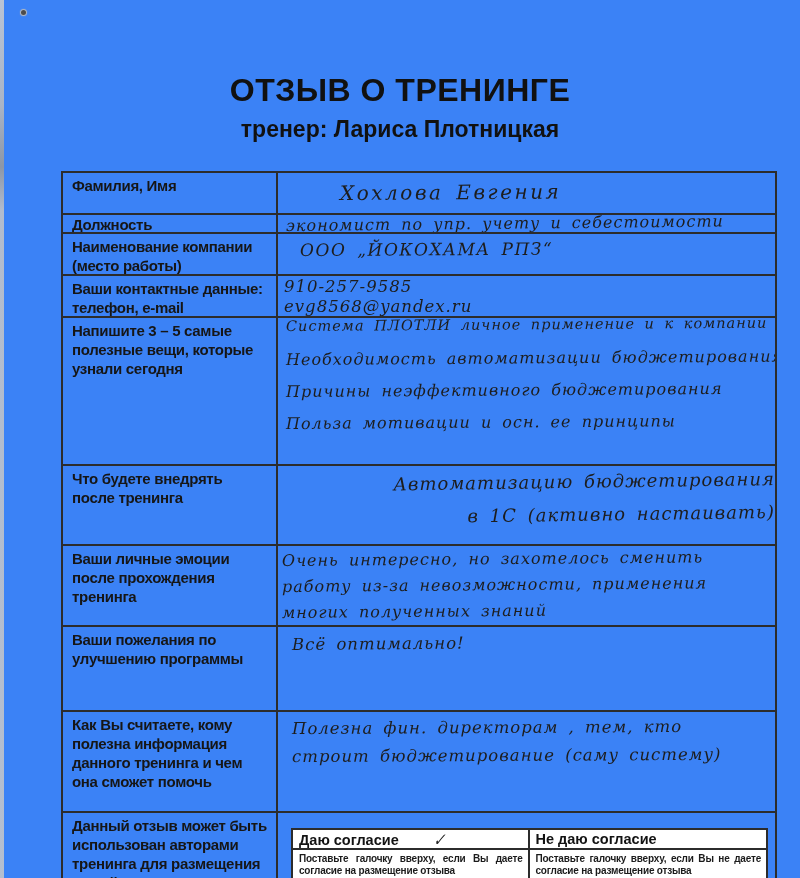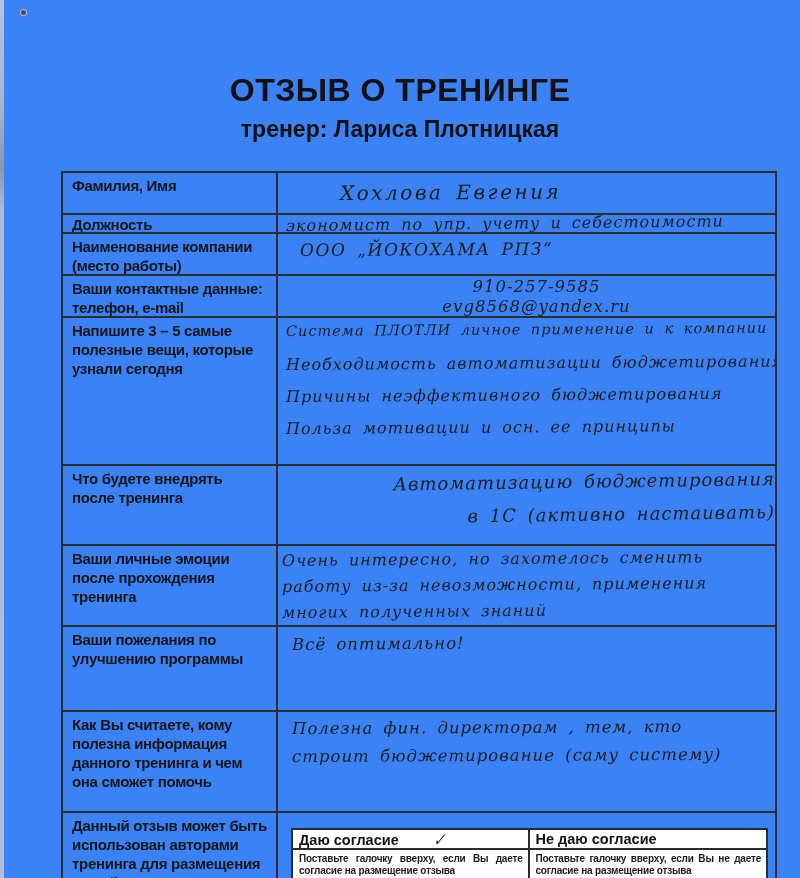--- a/index.html
+++ b/index.html
@@ -39,22 +39,22 @@
   .h81{height:81px}.h101{height:101px}.h85{height:85px}.h69{height:69px}.h10{height:10px}
   .h19 .lbl{padding-top:1px;}
   
   .hw{
     font-family:"DejaVu Serif",serif;font-style:italic;color:#1d1d1d;
     letter-spacing:1px;word-spacing:4px;white-space:nowrap;transform-origin:left center;
   }
   .name{font-size:20px;margin:8px 0 0 62px;letter-spacing:2.5px;transform:rotate(-.4deg);}
   .company{font-size:17px;margin:6px 0 0 22px;letter-spacing:1.5px;transform:rotate(-.3deg);}
   .position{font-size:16px;margin:1px 0 0 8px;transform:rotate(-.6deg);}
-  .contact{font-size:16.5px;margin:1px 0 0 20px;line-height:20px;text-align:center;}
-  .list{padding-top:5px;margin-left:8px;}
+  .contact{font-size:16.5px;margin:1px 0 0 6px;line-height:20px;}
+  .list{margin-left:8px;}
   .list .hw{height:32px;font-size:16px;transform:rotate(-.4deg);}
   .list .hw.sm{font-size:14.5px;}
   .implement{padding-top:9px;text-align:right;}
   .implement .hw{height:33px;font-size:18px;transform:rotate(-.8deg);}
   .emotions{padding-top:5px;margin-left:4px;}
   .emotions .hw{height:26px;font-size:16px;transform:rotate(-.5deg);}
   .useful{padding-top:7px;margin-left:14px;}
   .useful .hw{height:28px;font-size:16.5px;transform:rotate(-.3deg);}
   .wishes{font-size:16.5px;margin:8px 0 0 14px;transform:rotate(-.5deg);}
   

